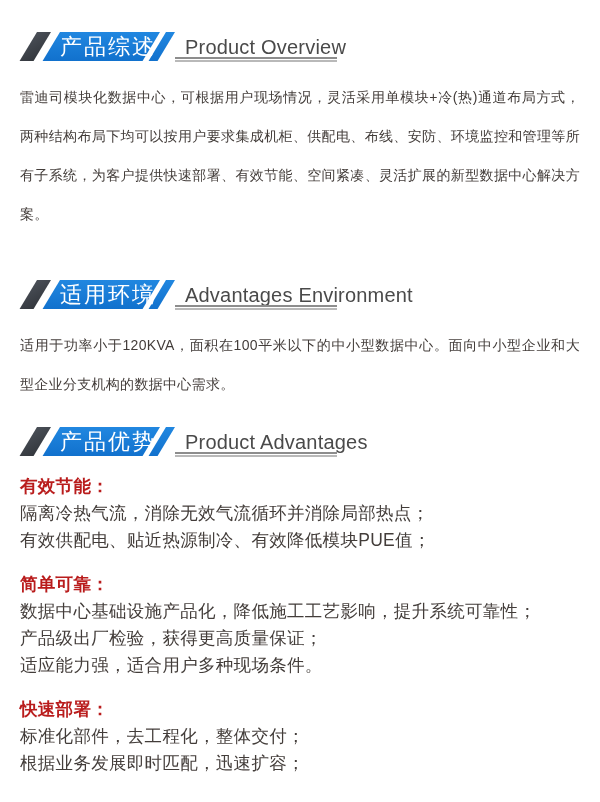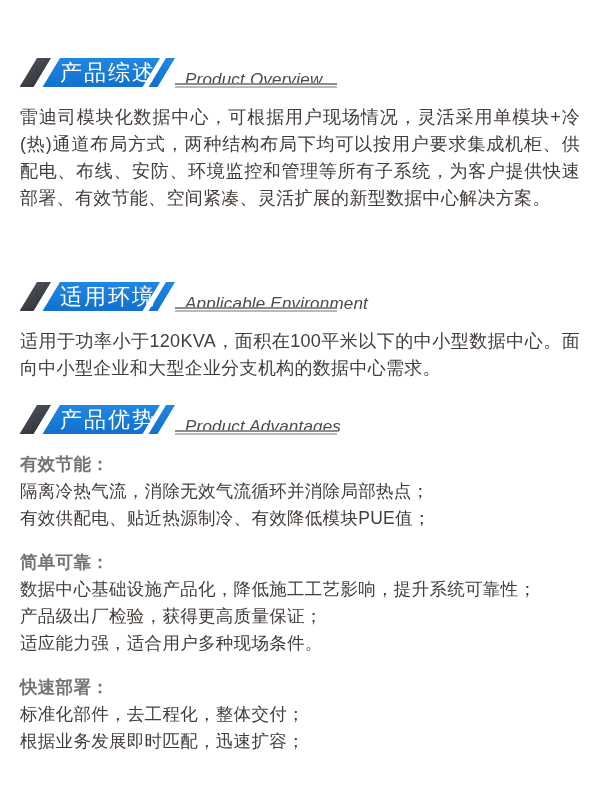--- a/index.html
+++ b/index.html
@@ -3,21 +3,21 @@
 <meta charset="utf-8">
 <style>
   * { margin:0; padding:0; box-sizing:border-box; }
   html,body { background:#ffffff; }
   body {
     width:600px; height:802px;
     font-family:"Liberation Sans","DejaVu Sans",sans-serif;
     color:var(--body-text,#433d3a);
     overflow:hidden;
   }
-  .page { width:595px; height:802px; padding-top:58px; }
+  .page { width:595px; height:802px; padding-top:32px; }
 
   
   .section-header { position:relative; height:29px; width:600px; }
   .dark-par {
     position:absolute; top:0; left:37px; width:14px; height:29px;
     background:linear-gradient(135deg,#4a4f57,#33373d);
     transform:skewX(-31deg); transform-origin:0 0;
   }
   .blue-par {
     position:absolute; top:0; left:60px; width:100px; height:29px;
@@ -30,46 +30,45 @@
     transform:skewX(-31deg); transform-origin:0 0;
   }
   .zh-title {
     position:absolute; top:0; left:58px; width:100px; height:29px;
     line-height:29px; text-align:center;
     color:#ffffff; font-size:22px; letter-spacing:2px;
     font-family:"DejaVu Serif","Liberation Serif",serif;
     white-space:nowrap;
   }
   .en-title {
-    position:absolute; left:185px; top:12px;
-    font-size:17px; color:#4a4a4a; letter-spacing:0.2px;
+    position:absolute; left:185px; top:4px;
+    font-size:20px; color:#4a4a4a; letter-spacing:0.2px;
     white-space:nowrap;
-    font-style:italic;
   }
   .hdr-underline { position:absolute; left:175px; top:25px; width:162px; }
   .hdr-underline .l1 { height:2px; background:#8d8d8d; }
   .hdr-underline .gap { height:1px; background:#ffffff; }
   .hdr-underline .l2 { height:2px; background:#b9b9b9; }
 
   
   .para {
     margin:17px 20px 0 20px; width:560px;
-    font-size:18px; line-height:27px;
+    font-size:14px; line-height:39px;
     text-align:justify; text-align-last:left;
     letter-spacing:0.3px;
     color:#433d3a;
   }
-  .sec-gap-1 { margin-top:70px; }
+  .sec-gap-1 { margin-top:46px; }
   .sec-gap-2 { margin-top:23px; }
 
   .adv-wrap { margin:17px 20px 0 20px; width:560px; }
   .adv-group { margin-bottom:17px; }
   .adv-heading {
     font-size:17.5px; line-height:27px; font-weight:bold;
-    color:#737373; letter-spacing:0.3px;
+    color:#b91c1c; letter-spacing:0.3px;
   }
   .adv-line {
     font-size:17.5px; line-height:27px;
     color:#433d3a; letter-spacing:0.3px;
     white-space:nowrap;
   }
 </style>
 </head>
 <body>
 
@@ -87,21 +86,21 @@
         <span class="l2" style="display:block"></span>
     </span>
   </div>
   <p class="para">雷迪司模块化数据中心，可根据用户现场情况，灵活采用单模块+冷(热)通道布局方式，两种结构布局下均可以按用户要求集成机柜、供配电、布线、安防、环境监控和管理等所有子系统，为客户提供快速部署、有效节能、空间紧凑、灵活扩展的新型数据中心解决方案。</p>
 
   <div class="section-header sec-gap-1">
     <span class="dark-par"></span>
     <span class="blue-par"></span>
     <span class="blue-sliver"></span>
     <span class="zh-title">适用环境</span>
-    <span class="en-title">Applicable Environment</span>
+    <span class="en-title">Advantages Environment</span>
     <span class="hdr-underline">
       <span class="l1" style="display:block"></span>
         <span class="gap" style="display:block"></span>
         <span class="l2" style="display:block"></span>
     </span>
   </div>
   <p class="para">适用于功率小于120KVA，面积在100平米以下的中小型数据中心。面向中小型企业和大型企业分支机构的数据中心需求。</p>
 
   <div class="section-header sec-gap-2">
     <span class="dark-par"></span>

